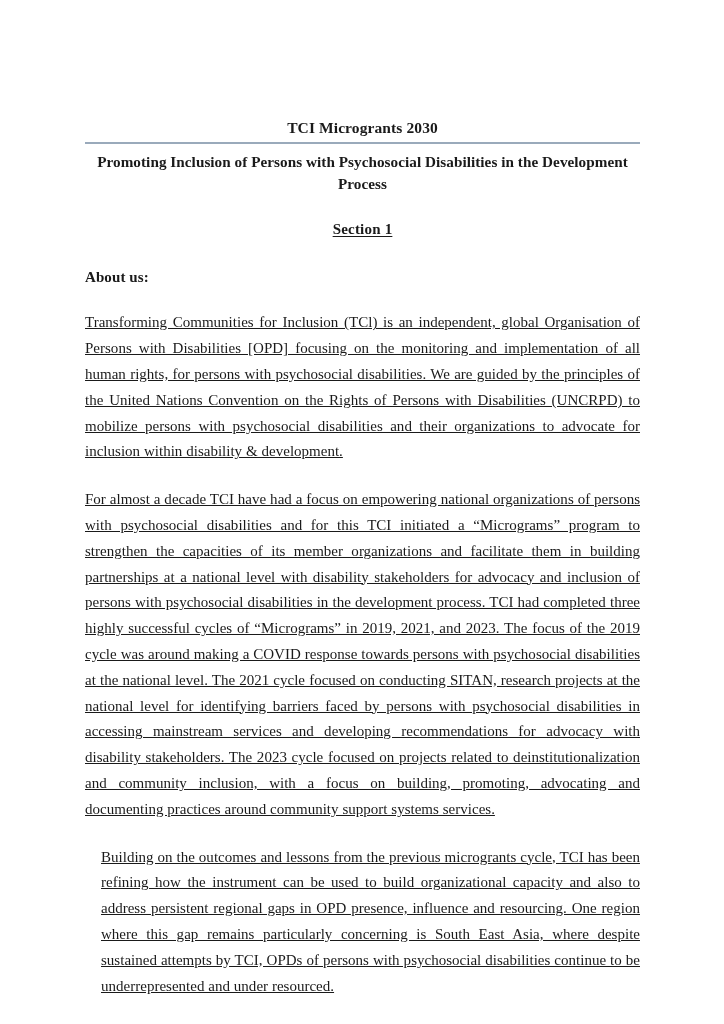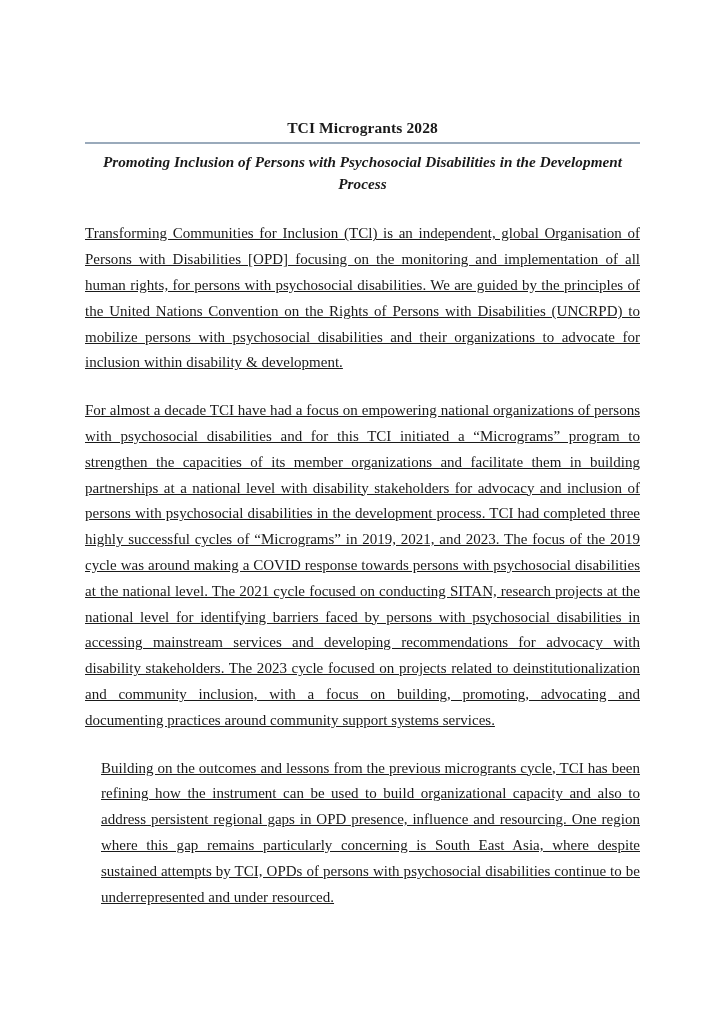--- a/index.html
+++ b/index.html
@@ -45,21 +45,20 @@
   }
 
   .doc-subtitle {
     font-size: 15.2px;
     font-weight: bold;
     text-align: center;
     line-height: 1.45;
     margin: 0 0 26px 0;
     padding: 0 6px;
     letter-spacing: 0.05px;
-    font-style: italic;
   }
 
   .section-heading {
     font-size: 15px;
     font-weight: bold;
     text-align: center;
     text-decoration: underline;
     text-underline-offset: 2px;
     margin: 0 0 31px 0;
     letter-spacing: 0.2px;
@@ -87,27 +86,29 @@
   .body-paragraph:last-child {
     margin-bottom: 0;
     margin-left: 16px;
   }
 </style>
 </head>
 <body>
 
 <div class="page">
 
-  <h1 class="doc-title">TCI Microgrants 2028</h1>
+  <h1 class="doc-title">TCI Microgrants 2030</h1>
 
   <hr class="title-rule">
 
   <h2 class="doc-subtitle">Promoting Inclusion of Persons with Psychosocial Disabilities in the Development Process</h2>
 
+  <h3 class="section-heading">Section 1</h3>
 
+  <p class="about-label">About us:</p>
 
   <p class="body-paragraph">Transforming Communities for Inclusion (TCl) is an independent, global Organisation of Persons with Disabilities [OPD] focusing on the monitoring and implementation of all human rights, for persons with psychosocial disabilities. We are guided by the principles of the United Nations Convention on the Rights of Persons with Disabilities (UNCRPD) to mobilize persons with psychosocial disabilities and their organizations to advocate for inclusion within disability &amp; development.</p>
 
   <p class="body-paragraph">For almost a decade TCI have had a focus on empowering national organizations of persons with psychosocial disabilities and for this TCI initiated a “Micrograms” program to strengthen the capacities of its member organizations and facilitate them in building partnerships at a national level with disability stakeholders for advocacy and inclusion of persons with psychosocial disabilities in the development process. TCI had completed three highly successful cycles of “Micrograms” in 2019, 2021, and 2023. The focus of the 2019 cycle was around making a COVID response towards persons with psychosocial disabilities at the national level. The 2021 cycle focused on conducting SITAN, research projects at the national level for identifying barriers faced by persons with psychosocial disabilities in accessing mainstream services and developing recommendations for advocacy with disability stakeholders. The 2023 cycle focused on projects related to deinstitutionalization and community inclusion, with a focus on building, promoting, advocating and documenting practices around community support systems services.</p>
 
   <p class="body-paragraph">Building on the outcomes and lessons from the previous microgrants cycle, TCI has been refining how the instrument can be used to build organizational capacity and also to address persistent regional gaps in OPD presence, influence and resourcing. One region where this gap remains particularly concerning is South East Asia, where despite sustained attempts by TCI, OPDs of persons with psychosocial disabilities continue to be underrepresented and under resourced.</p>
 
 </div>
 
 </body></html>

